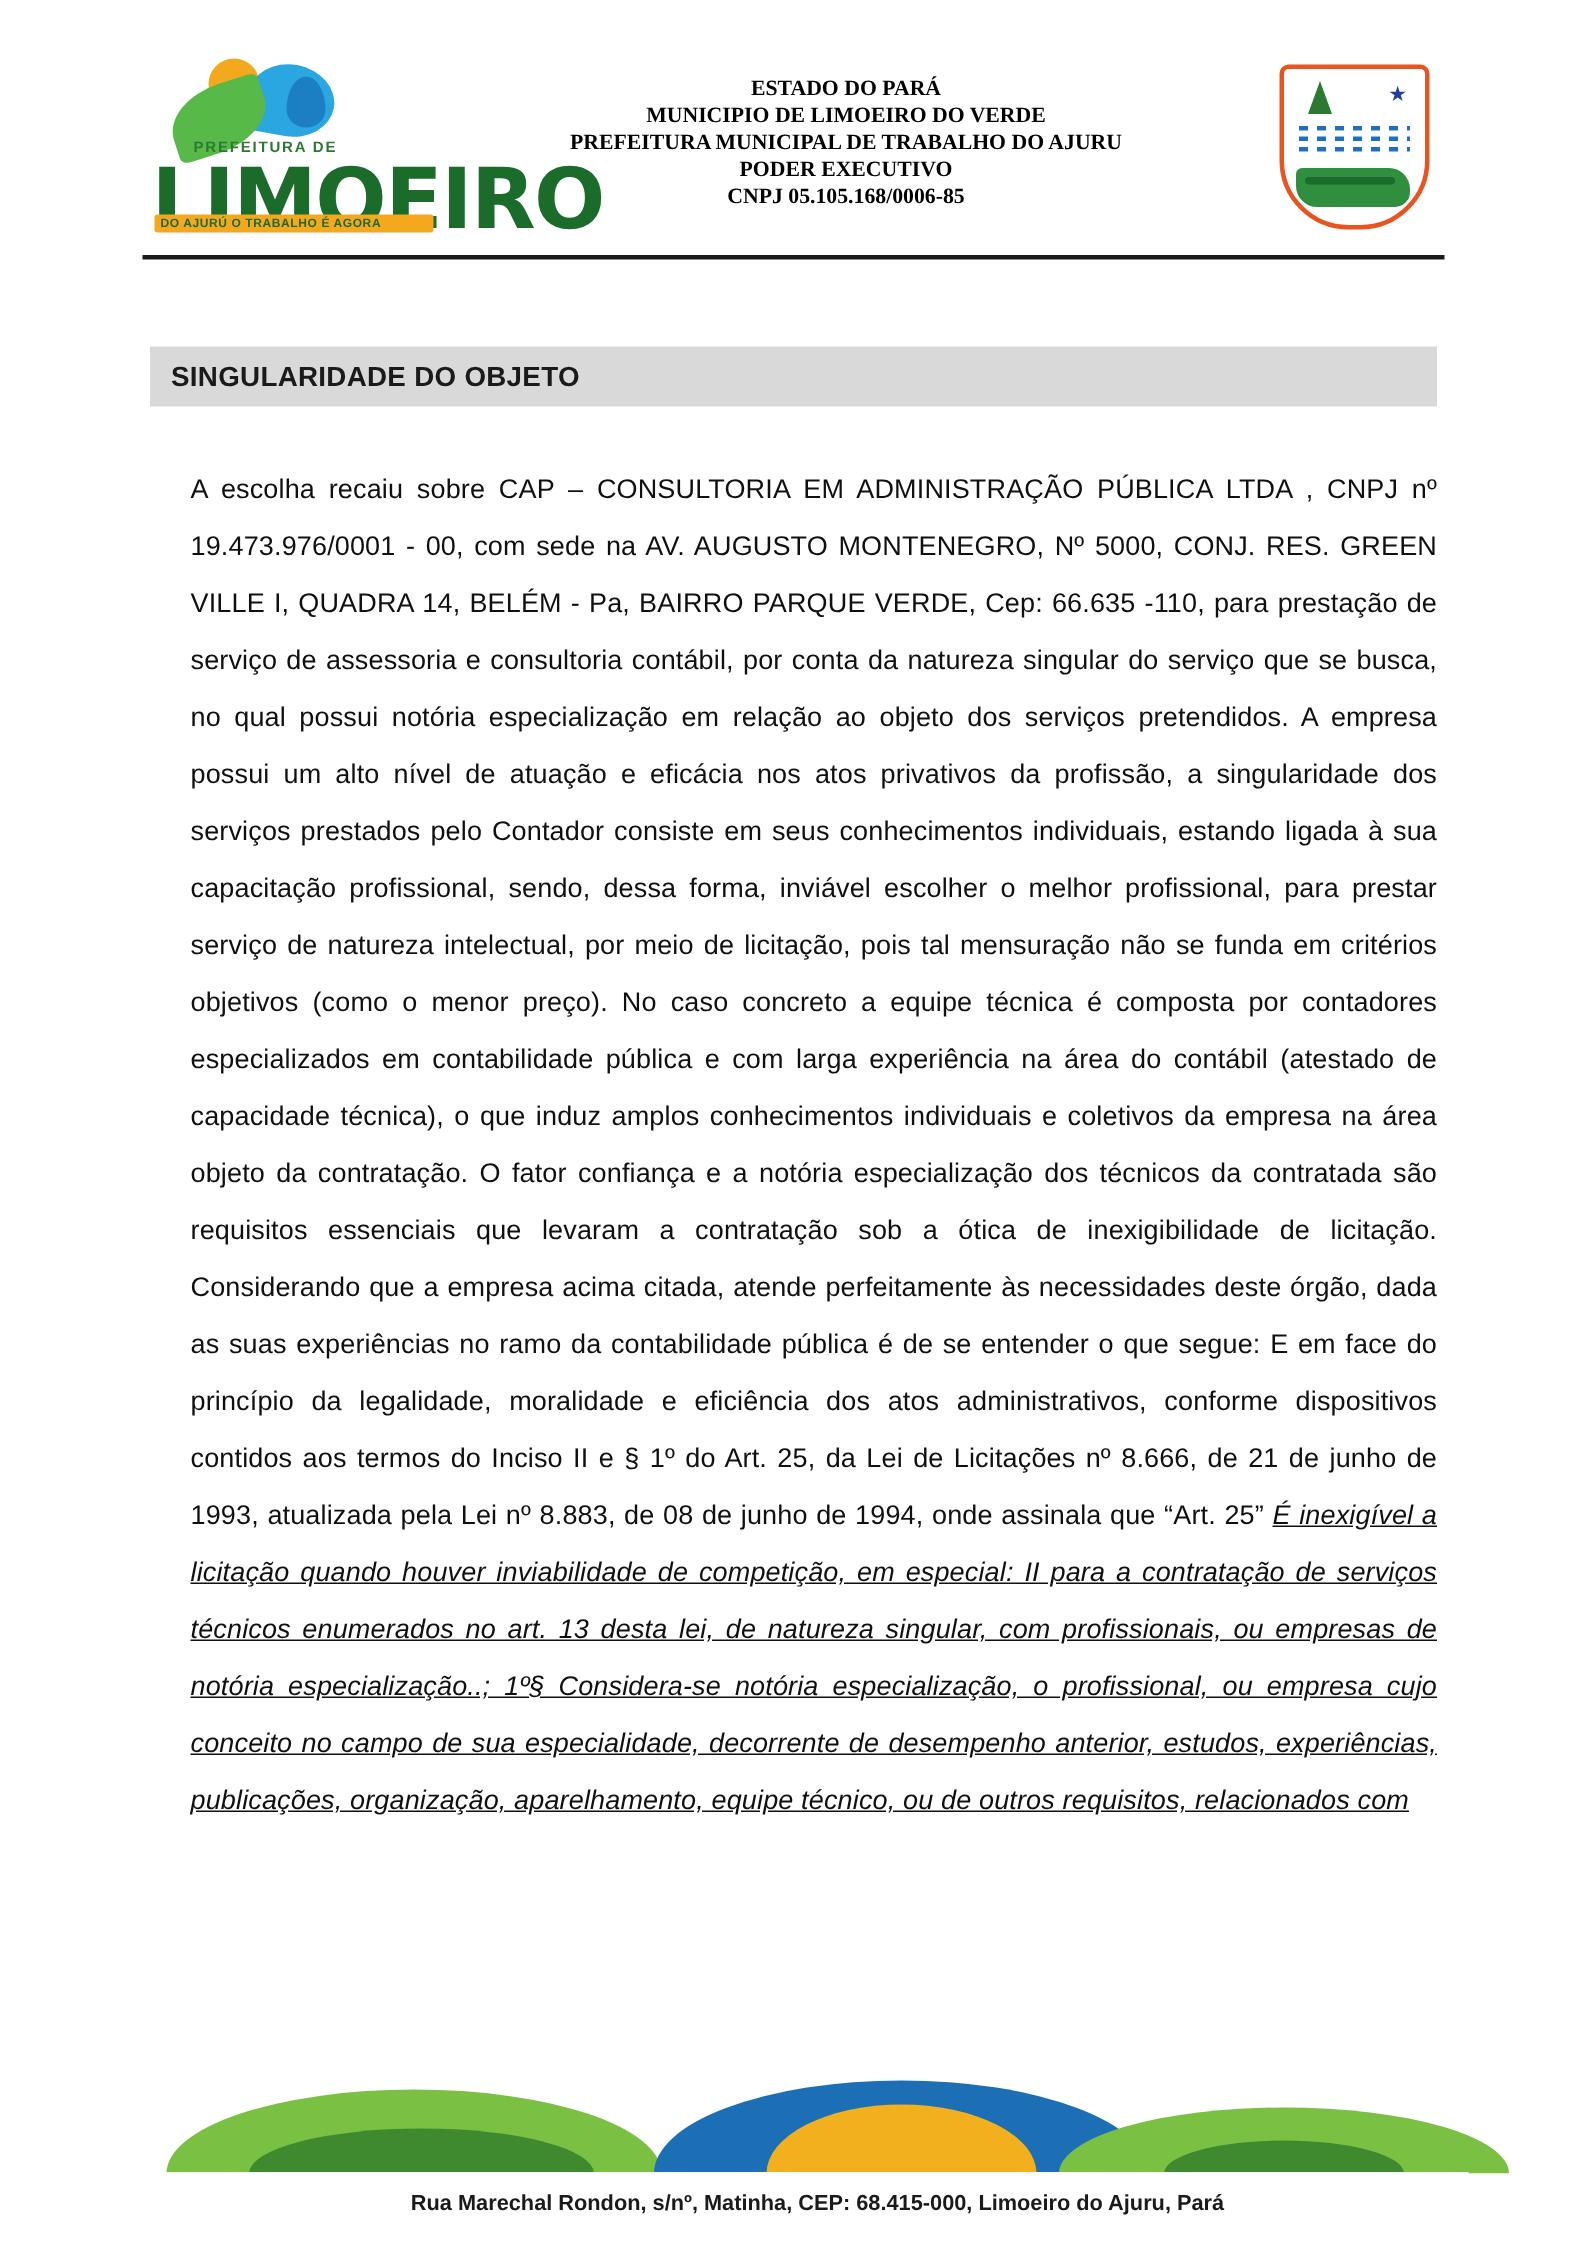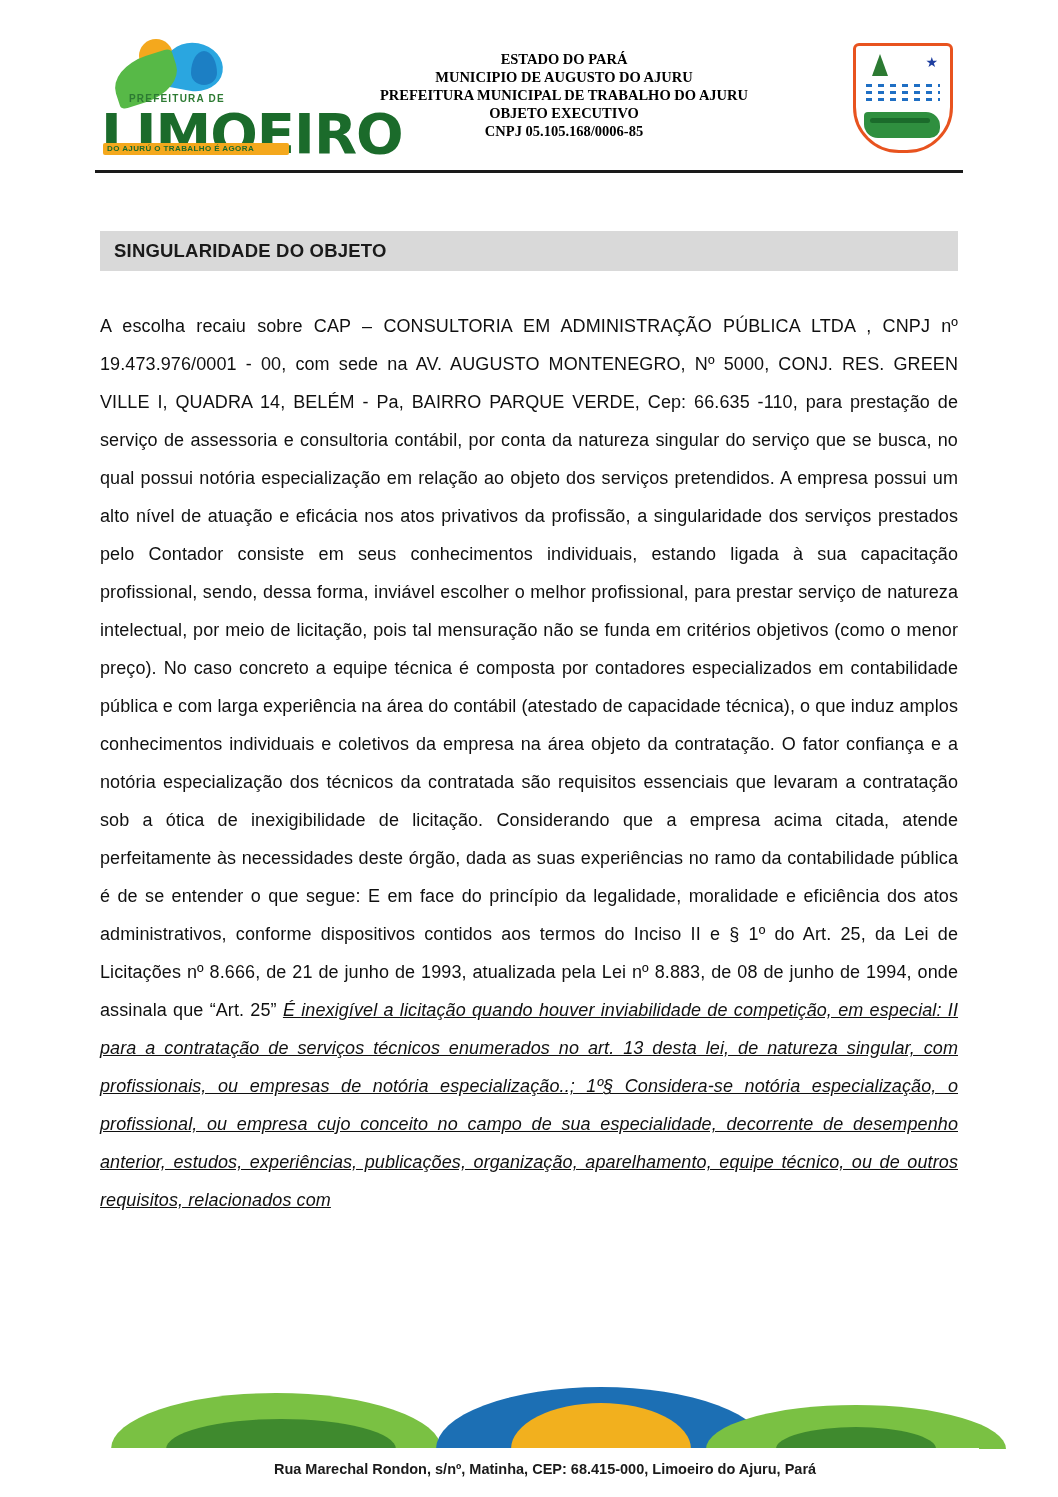--- a/index.html
+++ b/index.html
@@ -219,20 +219,21 @@
     padding-left: 14px;
     letter-spacing: 0.2px;
   }
 
   .para {
     text-align: justify;
     font-size: 18px;
     line-height: 38px;
     color: #101010;
     letter-spacing: 0.1px;
+    margin-left: 27px;
   }
 
   .quote {
     font-style: italic;
     text-decoration: underline;
   }
 
   
   .footer {
     position: absolute;
@@ -330,23 +331,23 @@
       <div class="leaf-green"></div>
       <div class="drop"></div>
       <div class="prefeitura-label">PREFEITURA DE</div>
       <div class="limoeiro-word">LIMOEIRO</div>
       <div class="bar"></div>
       <div class="bar-text">DO AJURÚ   O TRABALHO É AGORA</div>
     </div>
 
     <div class="header-text">
       <div>ESTADO DO PARÁ</div>
-      <div>MUNICIPIO DE AUGUSTO DO AJURU</div>
+      <div>MUNICIPIO DE LIMOEIRO DO VERDE</div>
       <div>PREFEITURA MUNICIPAL DE TRABALHO DO AJURU</div>
-      <div>OBJETO EXECUTIVO</div>
+      <div>PODER EXECUTIVO</div>
       <div>CNPJ 05.105.168/0006-85</div>
     </div>
 
     <div class="logo-right">
       <div class="shield">
         <div class="sky-star">★</div>
         <div class="tree"></div>
         <div class="waves">
             <i></i>
             <i></i>

